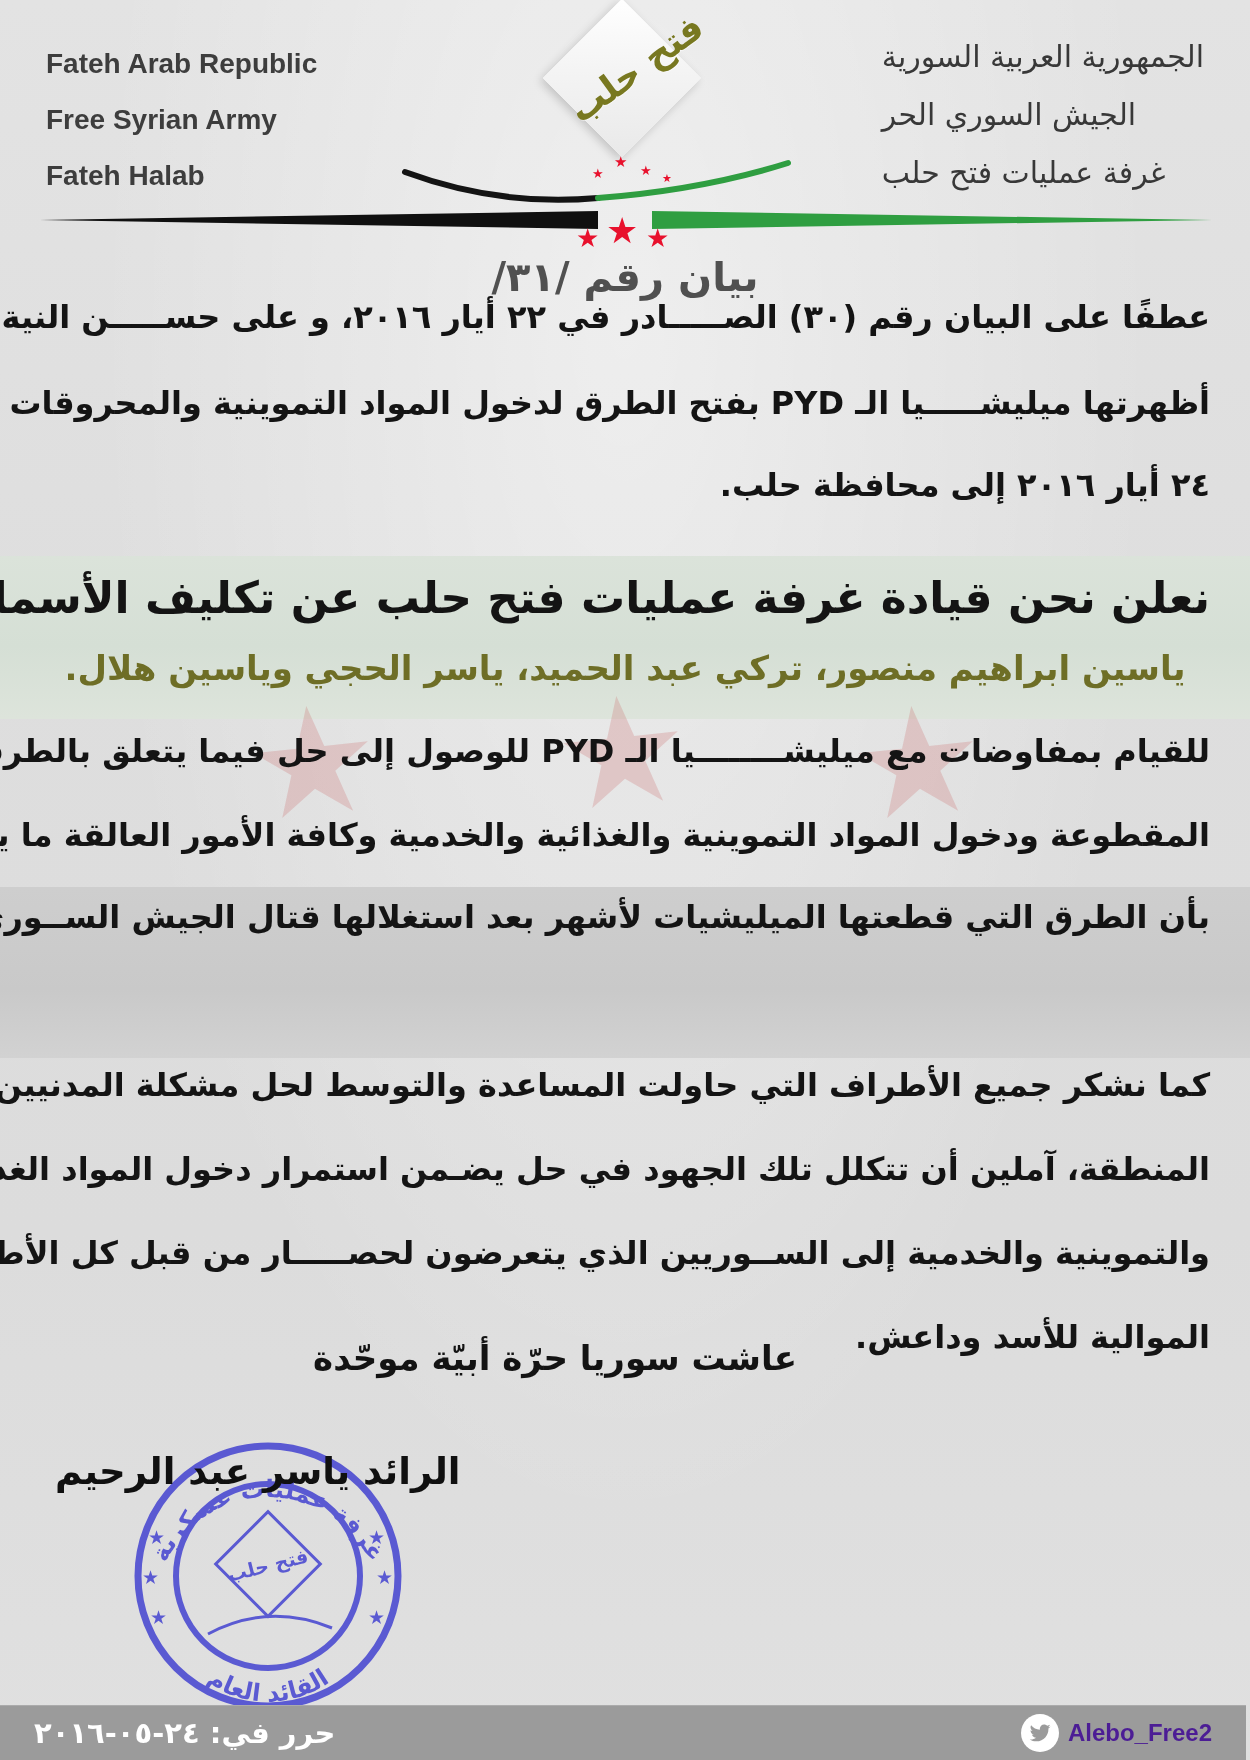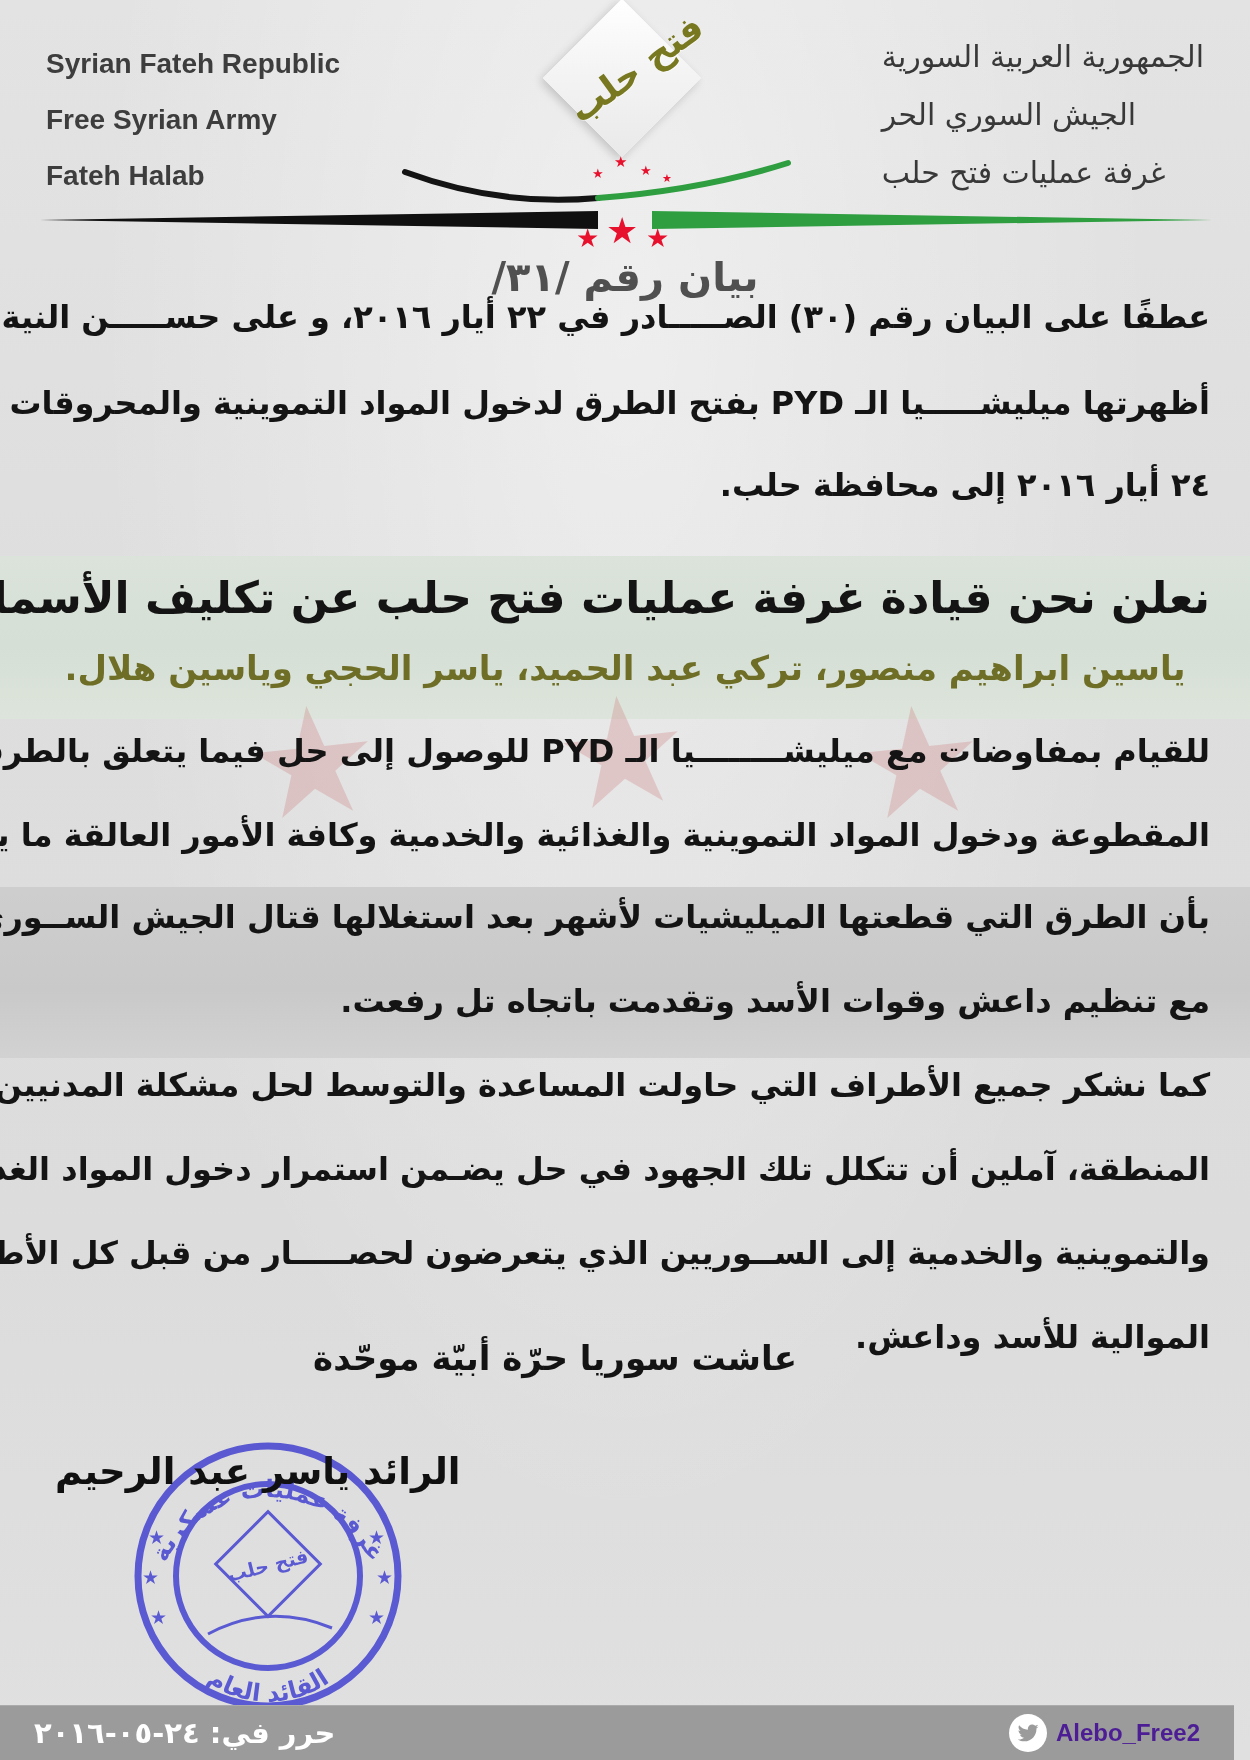--- a/index.html
+++ b/index.html
@@ -37,21 +37,21 @@
   .names{color:#6e6e26;font-size:34px;}
   .closing{position:absolute;left:40px;right:180px;top:1338px;text-align:center;direction:rtl;
     font-weight:bold;font-size:34px;color:#131313;z-index:4;}
   .signature{position:absolute;left:55px;top:1450px;direction:rtl;white-space:nowrap;
     font-weight:bold;font-size:37px;color:#101010;z-index:4;}
   
   .wm-star{position:absolute;font-size:150px;color:rgba(205,115,115,.28);z-index:0;
     transform:rotate(-6deg);}
   .layer{position:absolute;left:0;top:0;z-index:2;}
   
-  .footer{position:absolute;left:0;right:16px;bottom:0;height:55px;background:#9b9b9b;
+  .footer{position:absolute;left:0;right:4px;bottom:0;height:55px;background:#9b9b9b;
     display:flex;align-items:center;justify-content:space-between;padding:16px 34px;
     box-sizing:border-box;z-index:6;border-top:1px solid #ababab;}
   .footer-date{direction:rtl;font-weight:bold;font-size:29px;color:#ffffff;}
   .footer-tw{display:flex;align-items:center;gap:9px;}
   .tw-circle{width:38px;height:38px;border-radius:50%;background:#ffffff;
     display:flex;align-items:center;justify-content:center;}
   .tw-handle{font-family:"Liberation Sans",sans-serif;font-weight:bold;font-size:24px;color:#4c1d95;}
   svg{display:block;}
   .stamp{position:absolute;left:130px;top:1438px;z-index:3;opacity:.82;}
 </style>
@@ -61,21 +61,21 @@
 <div class="page">
 
   <div class="band green"></div>
   <div class="band gray"></div>
 
   <span class="wm-star" style="left:245px;top:675px;">★</span>
   <span class="wm-star" style="left:555px;top:665px;">★</span>
   <span class="wm-star" style="left:850px;top:675px;">★</span>
 
   <div class="hdr-left">
-    <div>Syrian Fateh Republic</div>
+    <div>Fateh Arab Republic</div>
     <div>Free Syrian Army</div>
     <div>Fateh Halab</div>
   </div>
   <div class="hdr-right">
     <div>الجمهورية العربية السورية</div>
     <div>الجيش السوري الحر</div>
     <div>غرفة عمليات فتح حلب</div>
   </div>
 
   <div class="logo-diamond"></div>
@@ -101,21 +101,20 @@
   <div class="line" style="top:384px;">أظهرتها ميليشـــــيا الـ PYD بفتح الطرق لدخول المواد التموينية والمحروقات اليوم</div>
   <div class="line" style="top:466px;">٢٤ أيار ٢٠١٦ إلى محافظة حلب.</div>
 
   <div class="line-c" style="top:572px;">نعلن نحن قيادة غرفة عمليات فتح حلب عن تكليف الأسماء التالية:</div>
   <div class="line-c names" style="top:648px;">ياسين ابراهيم منصور، تركي عبد الحميد، ياسر الحجي وياسين هلال.</div>
 
   <div class="line" style="top:732px;">للقيام بمفاوضات مع ميليشــــــــيا الـ PYD للوصول إلى حل فيما يتعلق بالطرقات،</div>
   <div class="line" style="top:816px;">المقطوعة ودخول المواد التموينية والغذائية والخدمية وكافة الأمور العالقة ما يذكر</div>
 
   <div class="line" style="top:898px;">بأن الطرق التي قطعتها الميليشيات لأشهر بعد استغلالها قتال الجيش الســوري الحر</div>
-  <div class="line" style="top:982px;">مع تنظيم داعش وقوات الأسد وتقدمت باتجاه تل رفعت.</div>
 
   <div class="line" style="top:1066px;">كما نشكر جميع الأطراف التي حاولت المساعدة والتوسط لحل مشكلة المدنيين في</div>
   <div class="line" style="top:1150px;">المنطقة، آملين أن تتكلل تلك الجهود في حل يضـمن استمرار دخول المواد الغذائية</div>
   <div class="line" style="top:1234px;">والتموينية والخدمية إلى الســوريين الذي يتعرضون لحصـــــار من قبل كل الأطراف</div>
   <div class="line" style="top:1318px;">الموالية للأسد وداعش.</div>
 
   <div class="closing">عاشت سوريا حرّة أبيّة موحّدة</div>
   <div class="signature">الرائد ياسر عبد الرحيم</div>
 
   <svg class="stamp" width="276" height="276" viewBox="0 0 276 276">

